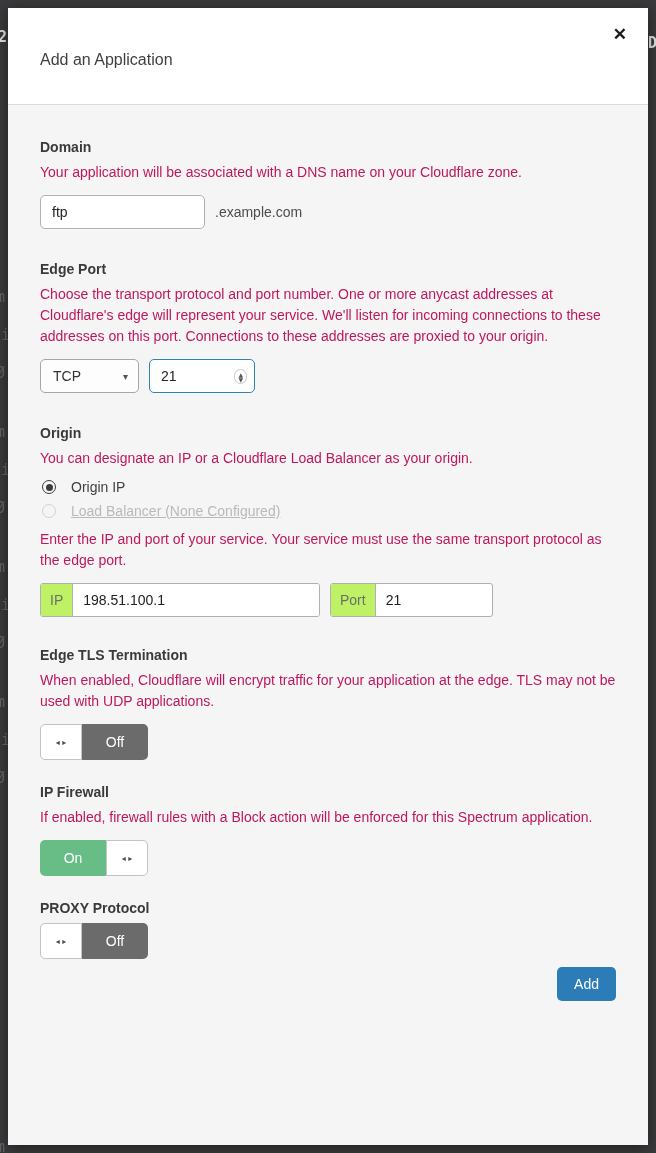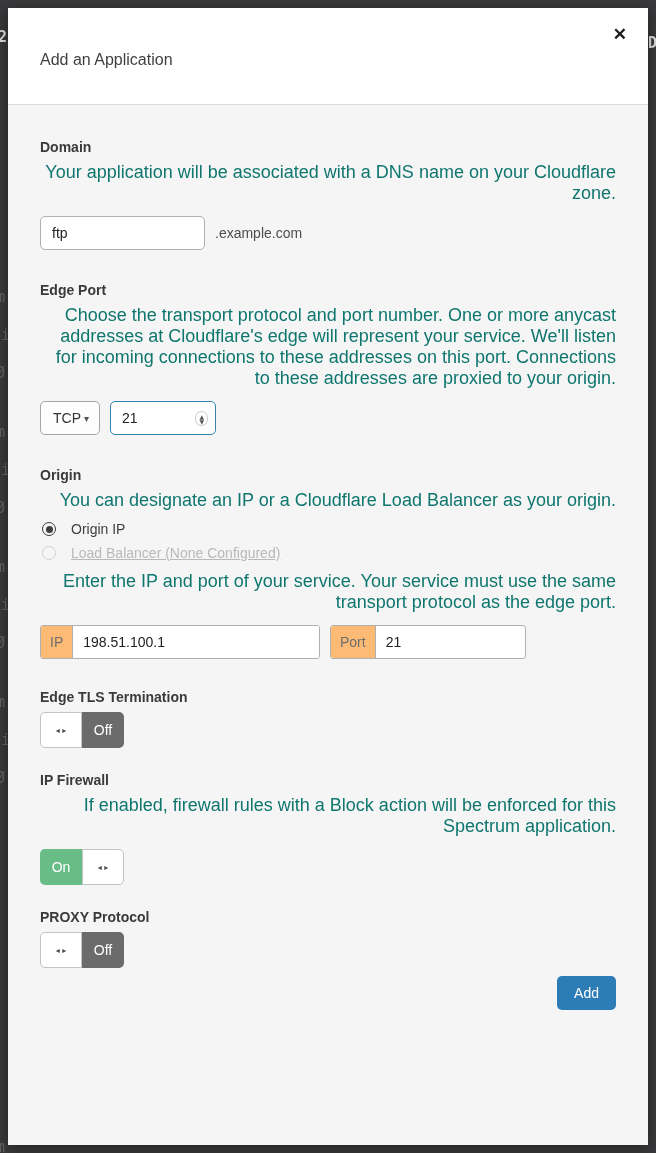--- a/index.html
+++ b/index.html
@@ -41,42 +41,42 @@
   }
   .close-btn {
     position: absolute; right: 21px; top: 18px;
     font-size: 17px; font-weight: 700; color: #1c1c1c;
     cursor: pointer; line-height: 1;
     background: none; border: none;
   }
   .modal-body { padding: 34px 32px 0; flex: 1 1 auto; overflow: hidden; }
 
   .label { font-size: 14px; font-weight: 700; color: #3a3a3a; margin-bottom: 7px; }
-  .desc  { font-size: 18px; color: #0f766e; line-height: 21px; margin-bottom: 12px; max-width: 580px; text-align: right; }
+  .desc  { font-size: 14px; color: #be185d; line-height: 21px; margin-bottom: 12px; max-width: 580px; }
 
   .section-domain   { margin-bottom: 32px; }
   .section-edgeport { margin-bottom: 32px; }
   .section-origin   { margin-bottom: 30px; }
   .section-tls      { margin-bottom: 24px; }
   .section-firewall { margin-bottom: 24px; }
   .section-proxy    { margin-bottom: 0; }
 
   .row { display: flex; align-items: center; }
 
   .text-input {
     height: 34px; width: 165px;
     border: 1px solid #b0b0b0; border-radius: 5px;
     background: #fff; padding: 0 11px;
     font-size: 14px; color: #222;
     font-family: "Liberation Sans", sans-serif;
   }
   .suffix { margin-left: 10px; font-size: 14px; color: #4d4d4d; }
 
   .select {
-    width: 60px; height: 34px;
+    width: 99px; height: 34px;
     border: 1px solid #a6a6a6; border-radius: 5px;
     background: #fdfdfd;
     display: flex; align-items: center; justify-content: space-between;
     padding: 0 10px 0 12px;
     font-size: 14px; color: #333; cursor: pointer;
   }
   .select .caret { font-size: 10px; color: #555; }
 
   .numwrap {
     width: 106px; height: 34px; margin-left: 10px;
@@ -112,42 +112,42 @@
   .radio-label.dim { color: #b9b9b9; text-decoration: underline; }
   .radios { margin-bottom: 6px; text-align: center; }
   .ip-desc { margin-top: 4px; }
 
   .group {
     display: inline-flex; height: 34px;
     border: 1px solid #b0b0b0; border-radius: 3px;
     background: #fff; overflow: hidden; vertical-align: top;
   }
   .addon {
-    background: #fdba74; border-right: 1px solid #b0b0b0;
+    background: #bef264; border-right: 1px solid #b0b0b0;
     display: flex; align-items: center; padding: 0 9px;
     font-size: 14px; color: #6e6e6e; flex: 0 0 auto;
   }
   .group input {
     border: none; outline: none; padding: 0 10px;
     font-size: 14px; color: #222; min-width: 0;
     font-family: "Liberation Sans", sans-serif;
   }
   .group.ip { width: 280px; } .group.ip input { flex: 1; }
-  .group.port { width: 196px; margin-left: 10px; } .group.port input { width: 110px; }
+  .group.port { width: 163px; margin-left: 10px; } .group.port input { width: 110px; }
 
   .toggle { display: inline-flex; height: 36px; cursor: pointer; }
   .t-handle {
     width: 42px; background: #fff;
     border: 1px solid #c3c3c3;
     display: flex; align-items: center; justify-content: center;
     font-family: "DejaVu Sans", sans-serif;
     font-size: 8px; color: #4a4a4a;
   }
   .t-label {
-    width: 42px; display: flex; align-items: center; justify-content: center;
+    width: 66px; display: flex; align-items: center; justify-content: center;
     font-size: 14px; color: #fff;
   }
   .t-label.off { background: #6b6b6b; border-radius: 0 5px 5px 0; }
   .t-label.on  { background: #68bd87; border-radius: 5px 0 0 5px; }
   .toggle.is-off .t-handle { border-radius: 5px 0 0 5px; }
   .toggle.is-on  .t-handle { border-radius: 0 5px 5px 0; }
 
   .footer-row { display: flex; justify-content: flex-end; margin-top: 8px; padding-bottom: 28px; }
   .add-btn {
     background: #2c7cb8; color: #fff; border: none; border-radius: 5px;
@@ -233,20 +233,21 @@
         </div>
         <div class="group port">
           <span class="addon">Port</span>
           <input value="21" style="">
         </div>
       </div>
     </div>
 
     <div class="section-tls">
       <div class="label">Edge TLS Termination</div>
+      <div class="desc">When enabled, Cloudflare will encrypt traffic for your application at the edge. TLS may not be used with UDP applications.</div>
       <div class="toggle is-off">
         <span class="t-handle">◂ ▸</span>
         <span class="t-label off">Off</span>
       </div>
     </div>
 
     <div class="section-firewall">
       <div class="label">IP Firewall</div>
       <div class="desc">If enabled, firewall rules with a Block action will be enforced for this Spectrum application.</div>
       <div class="toggle is-on">

